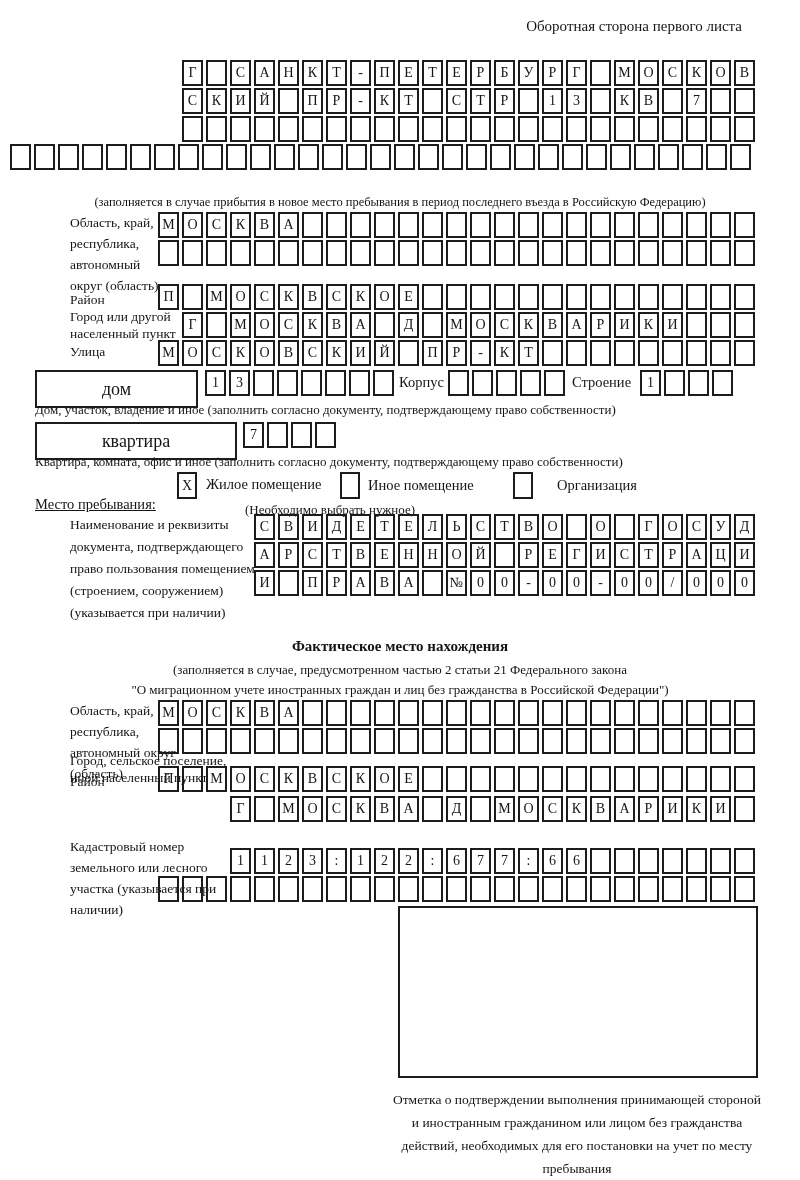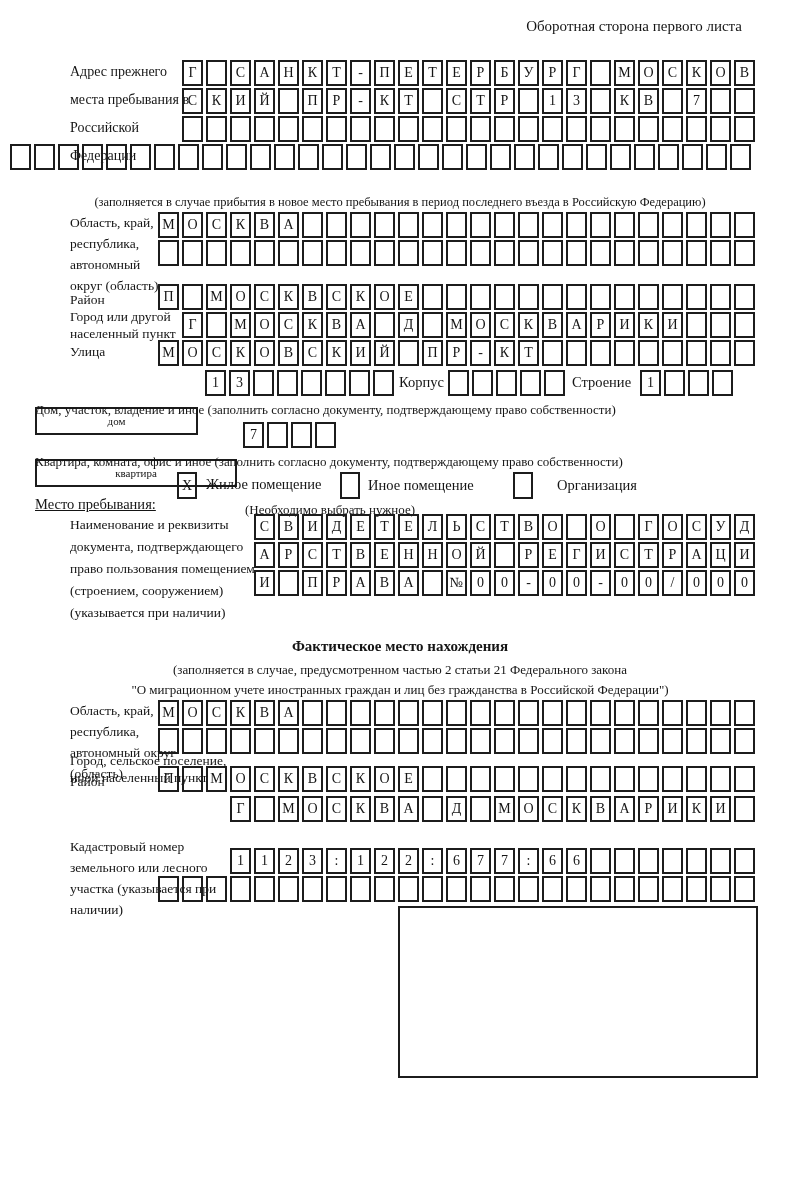--- a/index.html
+++ b/index.html
@@ -8,36 +8,35 @@
   .abs{position:absolute;}
   .lbl{font-size:13.5px;line-height:21px;}
   .lbl.wide-lh{line-height:28px;font-size:14px;}
   .note{font-size:12.5px;}
   .center{text-align:center;width:800px;left:0;}
   .bold{font-weight:bold;}
   .cellrow{display:flex;gap:3px;}
   .cell{box-sizing:border-box;width:21px;height:26px;border:2px solid #1c1c1c;
         display:flex;align-items:center;justify-content:center;
         font-size:14px;font-family:"Liberation Serif",serif;flex:0 0 21px;}
-  .labelbox{box-sizing:border-box;border:2px solid #1c1c1c;height:28px;
-        display:flex;align-items:center;justify-content:center;font-size:11px;margin-top:37px;}
+  .labelbox{box-sizing:border-box;border:2px solid #1c1c1c;height:38px;
+        display:flex;align-items:center;justify-content:center;font-size:18px;}
   .chkbox{box-sizing:border-box;width:20px;height:27px;border:2px solid #1c1c1c;
         display:flex;align-items:center;justify-content:center;font-size:14px;}
   .inline-lbl{font-size:14.5px;}
   .stampbox{box-sizing:border-box;border:2px solid #1c1c1c;background:#fff;}
   .caption{font-size:13.5px;line-height:23px;text-align:center;}
 </style>
 </head>
 <body>
 
 <div class="page">
 
   <div class="abs" style="top:18px;right:58px;font-size:15px;text-align:right;">Оборотная сторона первого листа</div>
 
-  <div class="abs lbl wide-lh" style="left:70px;top:58px;width:122px;">Адрес прежнего места пребывания в Российской Федерации</div>
   <div class="abs cellrow" style="left:182px;top:60px;">
       <span class="cell">Г</span>
       <span class="cell"></span>
       <span class="cell">С</span>
       <span class="cell">А</span>
       <span class="cell">Н</span>
       <span class="cell">К</span>
       <span class="cell">Т</span>
       <span class="cell">-</span>
       <span class="cell">П</span>
@@ -566,14 +565,15 @@
       <span class="cell"></span>
       <span class="cell"></span>
       <span class="cell"></span>
       <span class="cell"></span>
       <span class="cell"></span>
       <span class="cell"></span>
       <span class="cell"></span>
     </div>
 
   <div class="abs stampbox" style="left:398px;top:906px;width:360px;height:172px;"></div>
+  <div class="abs caption" style="left:388px;top:1088px;width:378px;">Отметка о подтверждении выполнения принимающей стороной и иностранным гражданином или лицом без гражданства действий, необходимых для его постановки на учет по месту пребывания</div>
 
 </div>
 
 </body></html>

